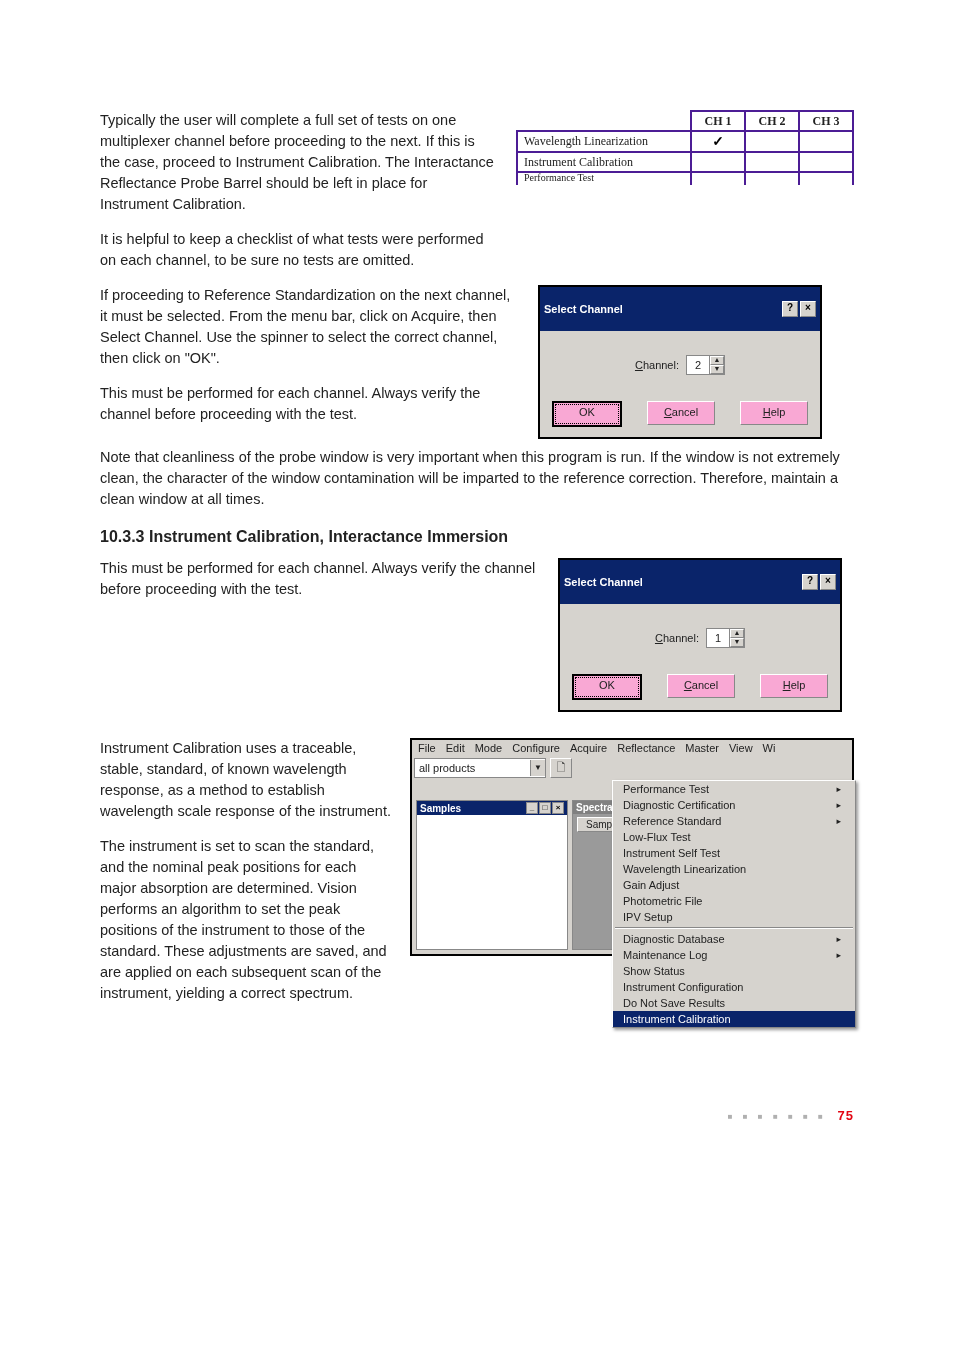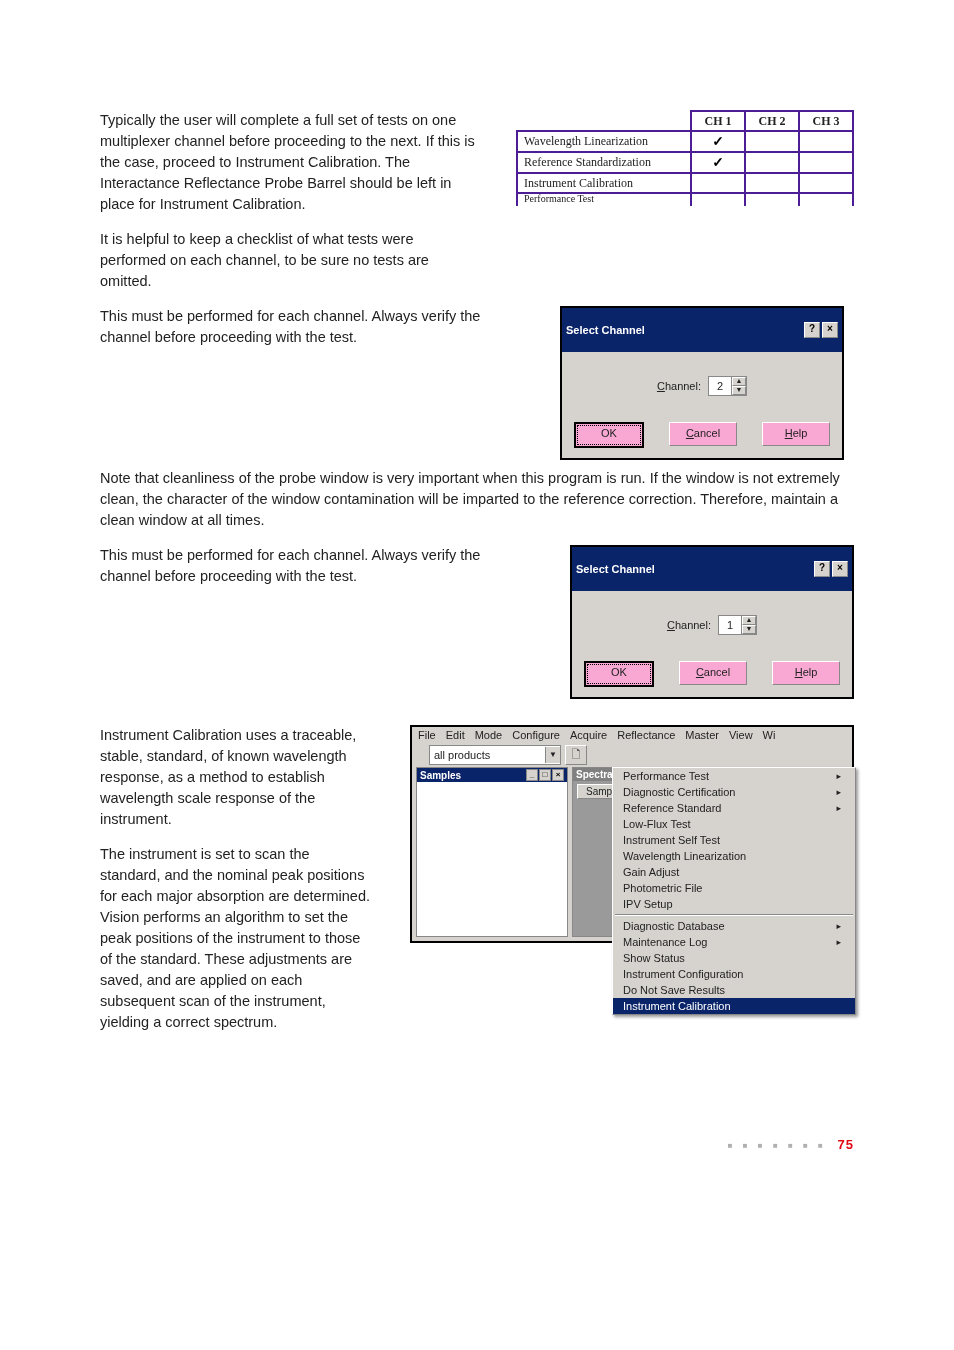--- a/index.html
+++ b/index.html
@@ -18,21 +18,21 @@
     line-height: 1.45;
     margin: 0 0 14px 0;
   }
   h3.section {
     font-size: 16px;
     font-weight: bold;
     margin: 18px 0 12px 0;
   }
   .two-col {
     display: flex;
-    gap: 40px;
+    gap: 18px;
     align-items: flex-start;
   }
   .col-text { flex: 1 1 auto; }
   .col-fig  { flex: 0 0 auto; }
 
   
   .checklist {
     border-collapse: collapse;
     font-family: "Times New Roman", serif;
     font-size: 12px;
@@ -166,21 +166,21 @@
     display:flex;
     gap: 10px;
     padding: 2px 6px;
     background:#d6d3ce;
   }
   .menubar span { white-space:nowrap; }
   .toolbar-row {
     display:flex;
     align-items:center;
     gap:4px;
-    padding:2px 17px;
+    padding:2px 2px;
     background:#d6d3ce;
   }
   .combo {
     display:flex;
     align-items:center;
     background:#fff;
     border:1px solid #888;
     height:18px;
     width:130px;
   }
@@ -209,20 +209,21 @@
     height:170px;
     padding: 0 4px 4px 4px;
     gap:4px;
     position:relative;
   }
   .panel {
     border:1px solid #888;
     background:#fff;
     flex:1;
     position:relative;
+    margin-top:20px;
   }
   .panel .ptitlebar {
     background:#0a246a;
     color:#fff;
     font-size:10px;
     font-weight:bold;
     padding:1px 3px;
     display:flex;
     align-items:center;
   }
@@ -320,44 +321,39 @@
           <th>CH 2</th>
           <th>CH 3</th>
         </tr>
         <tr>
           <td class="rowlabel">Wavelength Linearization</td>
           <td class="chcell"><span class="check">✓</span></td>
           <td class="chcell"></td>
           <td class="chcell"></td>
         </tr>
         <tr>
-          <td class="rowlabel">Reference Standardization</td>
-          <td class="chcell"><span class="check">✓</span></td>
-          <td class="chcell"></td>
-          <td class="chcell"></td>
-        </tr>
-        <tr>
           <td class="rowlabel">Instrument Calibration</td>
           <td class="chcell"></td>
           <td class="chcell"></td>
           <td class="chcell"></td>
         </tr>
         <tr class="clipped">
           <td class="rowlabel">Performance Test</td>
           <td class="chcell"></td>
           <td class="chcell"></td>
           <td class="chcell"></td>
         </tr>
       </tbody>
         </table>
     </div>
   </div>
 
   <div class="two-col">
     <div class="col-text" style="max-width:420px">
+      <p>If proceeding to Reference Standardization on the next channel, it must be selected. From the menu bar, click on Acquire, then Select Channel. Use the spinner to select the correct channel, then click on "OK".</p>
       <p>This must be performed for each channel. Always verify the channel before proceeding with the test.</p>
     </div>
     <div class="col-fig">
       <div class="dialog">
         <div class="titlebar">
           <span class="dtitle">Select Channel</span>
           <span class="winbtn">?</span>
           <span class="winbtn">×</span>
         </div>
         <div class="body">
@@ -374,20 +370,21 @@
           <span class="dbtn primary">OK</span>
           <span class="dbtn"><span class="underline">C</span><span>ancel</span></span>
           <span class="dbtn"><span class="underline">H</span><span>elp</span></span>
         </div>
       </div>
     </div>
   </div>
 
   <p>Note that cleanliness of the probe window is very important when this program is run. If the window is not extremely clean, the character of the window contamination will be imparted to the reference correction. Therefore, maintain a clean window at all times.</p>
 
+  <h3 class="section">10.3.3   Instrument Calibration, Interactance Immersion</h3>
 
   <div class="two-col">
     <div class="col-text" style="max-width:440px">
       <p>This must be performed for each channel. Always verify the channel before proceeding with the test.</p>
     </div>
     <div class="col-fig">
       <div class="dialog">
         <div class="titlebar">
           <span class="dtitle">Select Channel</span>
           <span class="winbtn">?</span>

